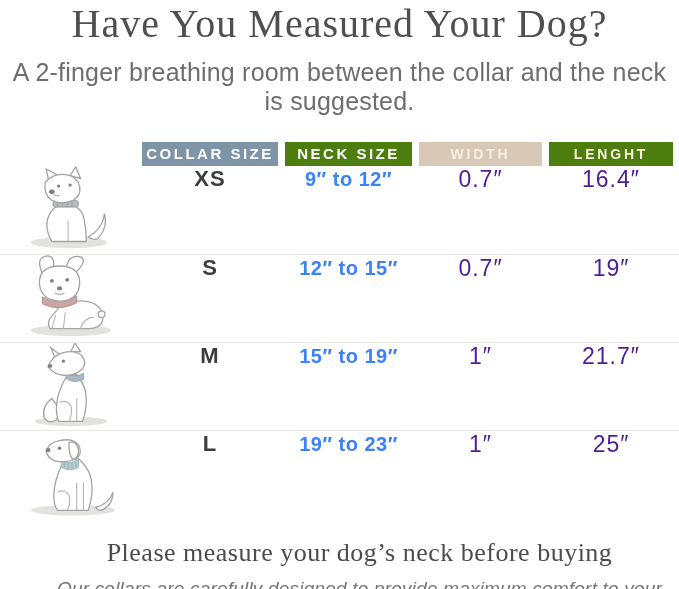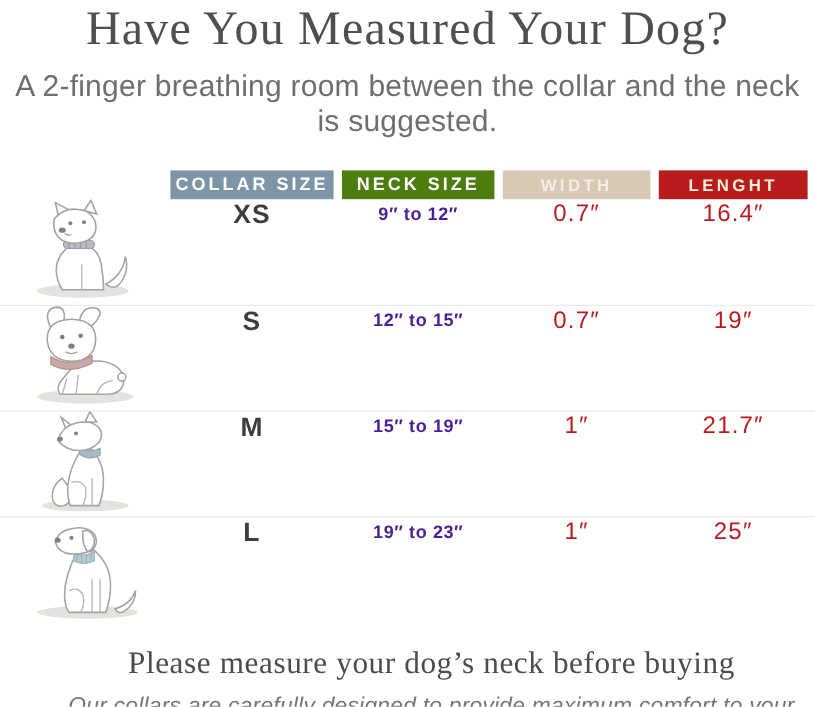--- a/index.html
+++ b/index.html
@@ -40,22 +40,22 @@
   }
   .col-head.thin { font-weight: bold; font-size: 14px; letter-spacing: 2.8px; }
   .w1 { width: 136px; } .w2 { width: 127px; } .w3 { width: 123px; } .w4 { width: 124px; }
 
   .row { display: flex; align-items: flex-start; height: 88px; }
   .row + .row { border-top: 1px solid #e9e9e6; }
   .dog-cell { width: 142px; display: flex; justify-content: center; align-items: center; }
   .cells { display: flex; column-gap: 7px; align-items: center; }
   .cell { text-align: center; }
   .cell.size   { font-size: 22px; font-weight: bold; color: #3d3d3d; letter-spacing: 1px; }
-  .cell.neck   { font-size: 15px; font-weight: bold; color: #4c1d95; letter-spacing: 0.5px; }
-  .cell.light  { font-size: 20px; font-weight: normal; color: #b91c1c; letter-spacing: 1px; }
+  .cell.neck   { font-size: 20px; font-weight: bold; color: #3b82f6; letter-spacing: 0.5px; }
+  .cell.light  { font-size: 23px; font-weight: normal; color: #4c1d95; letter-spacing: 1px; }
 
   
   .dog-svg { display: block; }
   .dog-svg path, .dog-svg circle, .dog-svg ellipse, .dog-svg rect {
     vector-effect: non-scaling-stroke;
   }
 
   
   .footer { margin-top: 20px; padding-left: 40px; }
   .footer-title {
@@ -82,21 +82,21 @@
 
   <h1 class="page-title">Have You Measured Your Dog?</h1>
   <div class="page-subtitle">A 2-finger breathing room between the collar and the neck is suggested.</div>
 
   <div class="size-table">
 
     <div class="cols">
       <div class="col-head w1" style="background-color: rgb(126, 149, 168); color: rgb(255, 255, 255);">COLLAR SIZE</div>
       <div class="col-head w2" style="background-color: #4d7c0f; color: rgb(255, 255, 255);">NECK SIZE</div>
       <div class="col-head thin w3" style="background-color: rgb(216, 200, 182); color: rgb(244, 238, 228);">WIDTH</div>
-      <div class="col-head thin w4" style="background-color: #b91c1c; color: rgb(248, 241, 214);">LENGHT</div>
+      <div class="col-head thin w4" style="background-color: #4d7c0f; color: rgb(248, 241, 214);">LENGHT</div>
     </div>
 
     <div class="row">
       <div class="dog-cell">
         <svg class="dog-svg" width="116" height="86" viewBox="0 0 120 90" fill="none">
           <ellipse cx="58" cy="80" rx="40" ry="6" fill="#e2e2df"></ellipse>
           <path d="M78 74 Q93 66 95 50 Q99 64 89 75 Q84 79 78 74 Z" fill="#fff" stroke="#a3a3a3" stroke-width="1.3"></path>
           <path d="M40 79 Q30 62 39 48 Q47 37 60 40 Q72 44 74 57 Q76 68 76 79 Z" fill="#fff" stroke="#a3a3a3" stroke-width="1.3"></path>
           <path d="M57 57 L57 79" stroke="#b5b5b5" stroke-width="1.1"></path>
           <rect x="41" y="36" width="27" height="7" rx="3.5" fill="#b7bcc0" stroke="#99a0a6" stroke-width="1"></rect>

